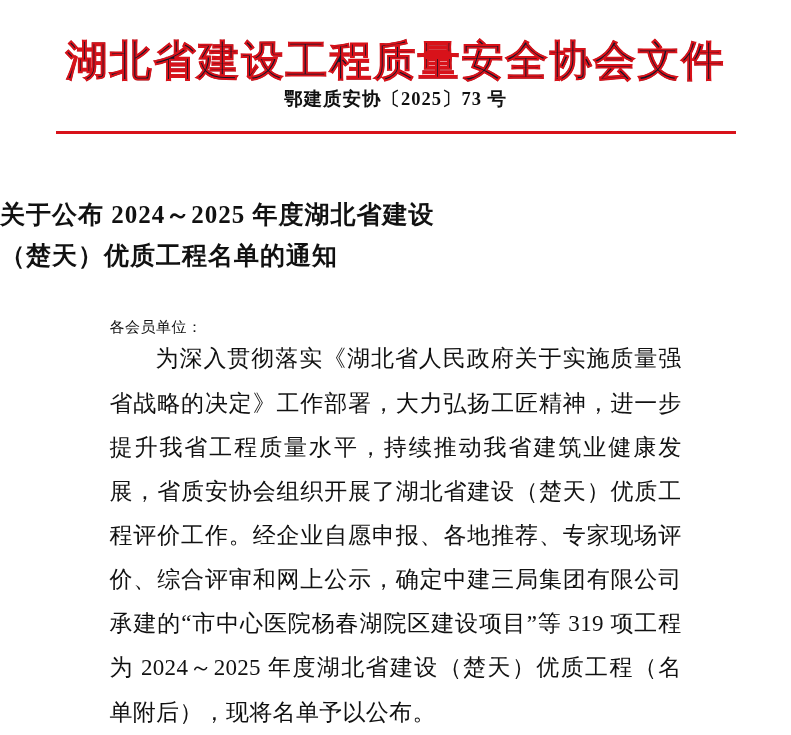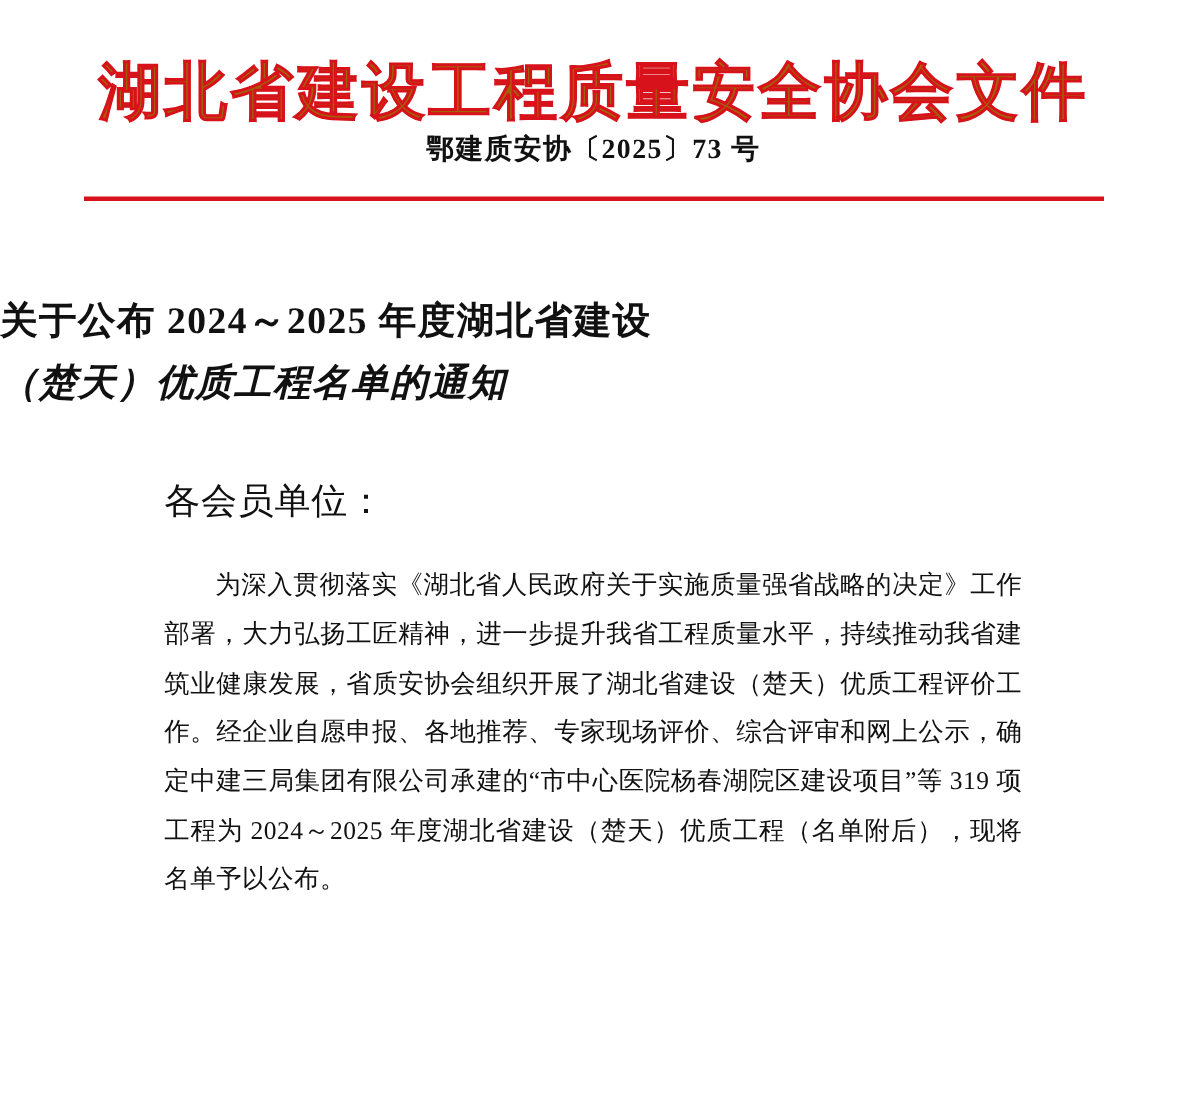--- a/index.html
+++ b/index.html
@@ -20,21 +20,21 @@
     background: #ffffff;
     box-sizing: border-box;
   }
 
   
   .masthead {
     text-align: center;
     padding-top: 36px;
   }
   .masthead-title {
-    color: #a16207;
+    color: #0f172a;
     font-family: "DejaVu Serif", "Liberation Serif", serif;
     font-weight: bold;
     font-size: 42px;
     letter-spacing: 2px;
     line-height: 1.2;
     white-space: nowrap;
     -webkit-text-stroke: 0.7px #d8121a;
   }
 
   
@@ -61,42 +61,40 @@
     text-align: left;
     font-size: 25px;
     font-weight: bold;
     line-height: 1.65;
     color: #111111;
     letter-spacing: 1px;
     font-family: "Liberation Serif", "DejaVu Serif", serif;
   }
   .doc-title .line2 {
     display: block;
-    font-style: italic;
   }
 
   
   .body-block {
     margin: 42px auto 0 auto;
     width: 572px;
   }
   .salutation {
-    font-size: 24px;
+    font-size: 15px;
     color: #111111;
     letter-spacing: 0.5px;
     margin-bottom: 0;
   }
   .para {
-    font-size: 17px;
+    font-size: 23px;
     color: #111111;
     line-height: 1.92;
     text-align: justify;
     text-indent: 2em;
     letter-spacing: 0.3px;
-    margin-top: 24px;
   }
 </style>
 </head>
 <body>
 
 <div class="page">
 
   <div class="masthead">
     <div class="masthead-title">湖北省建设工程质量安全协会文件</div>
   </div>

